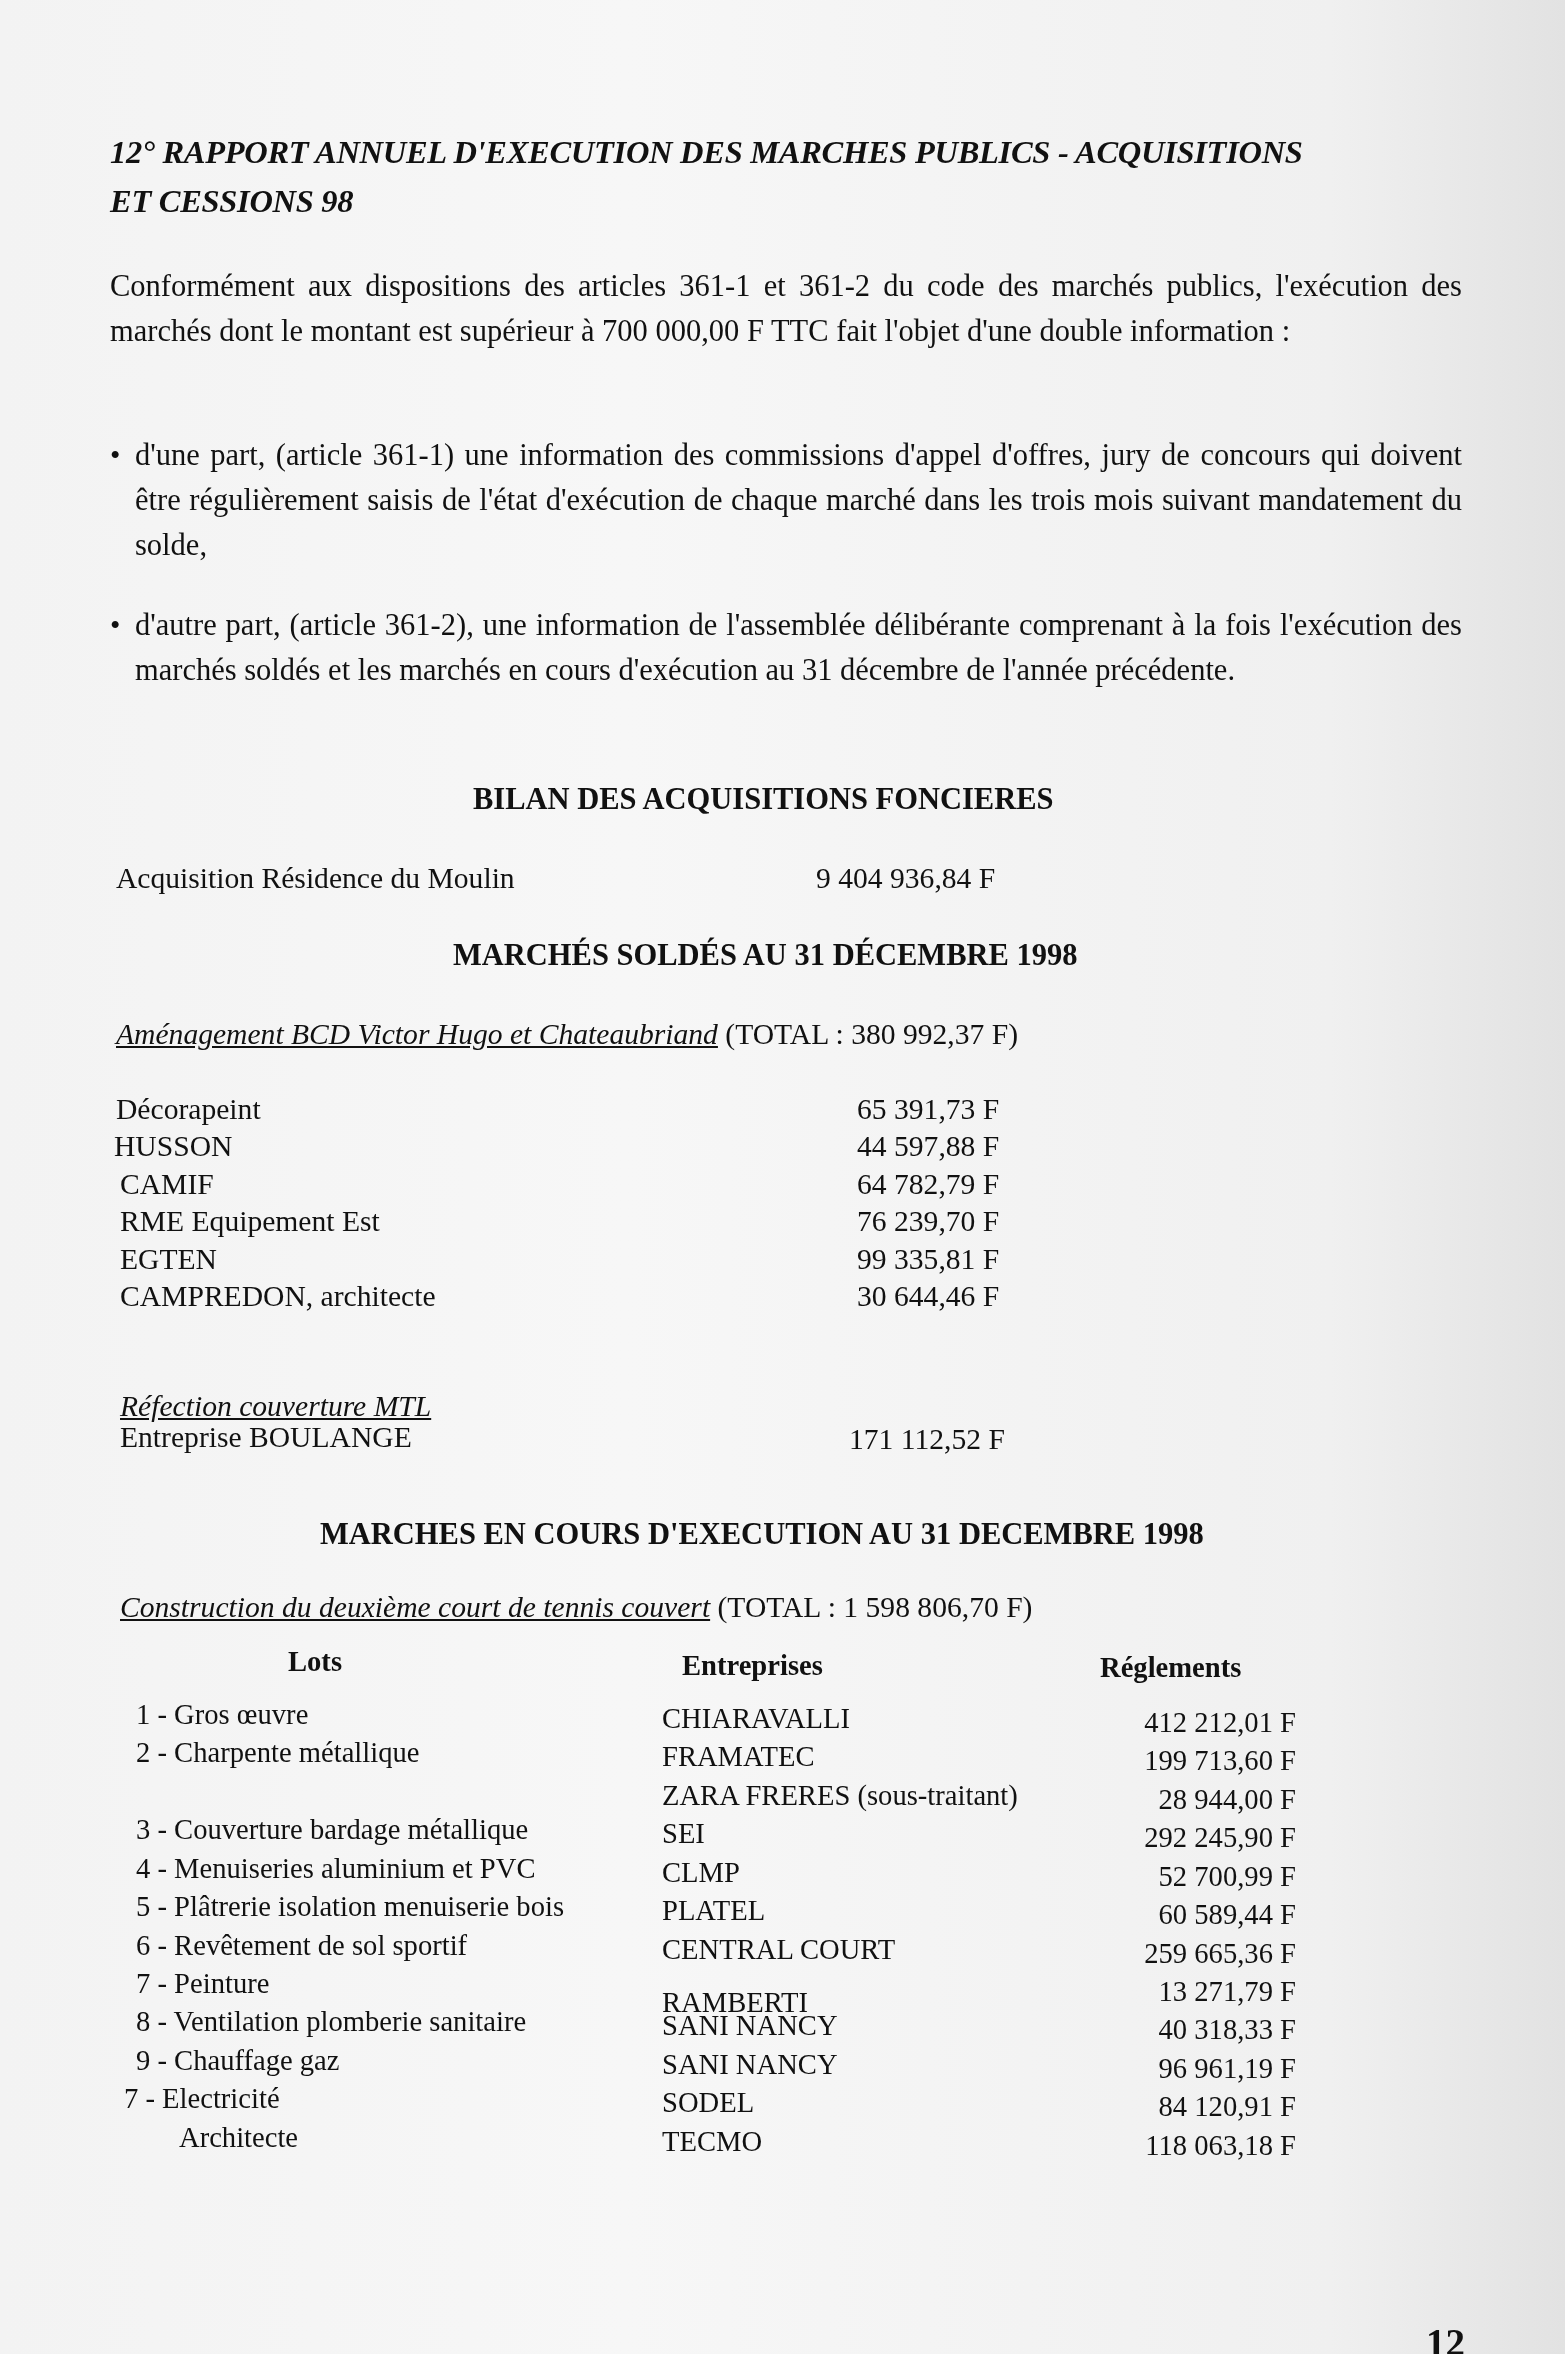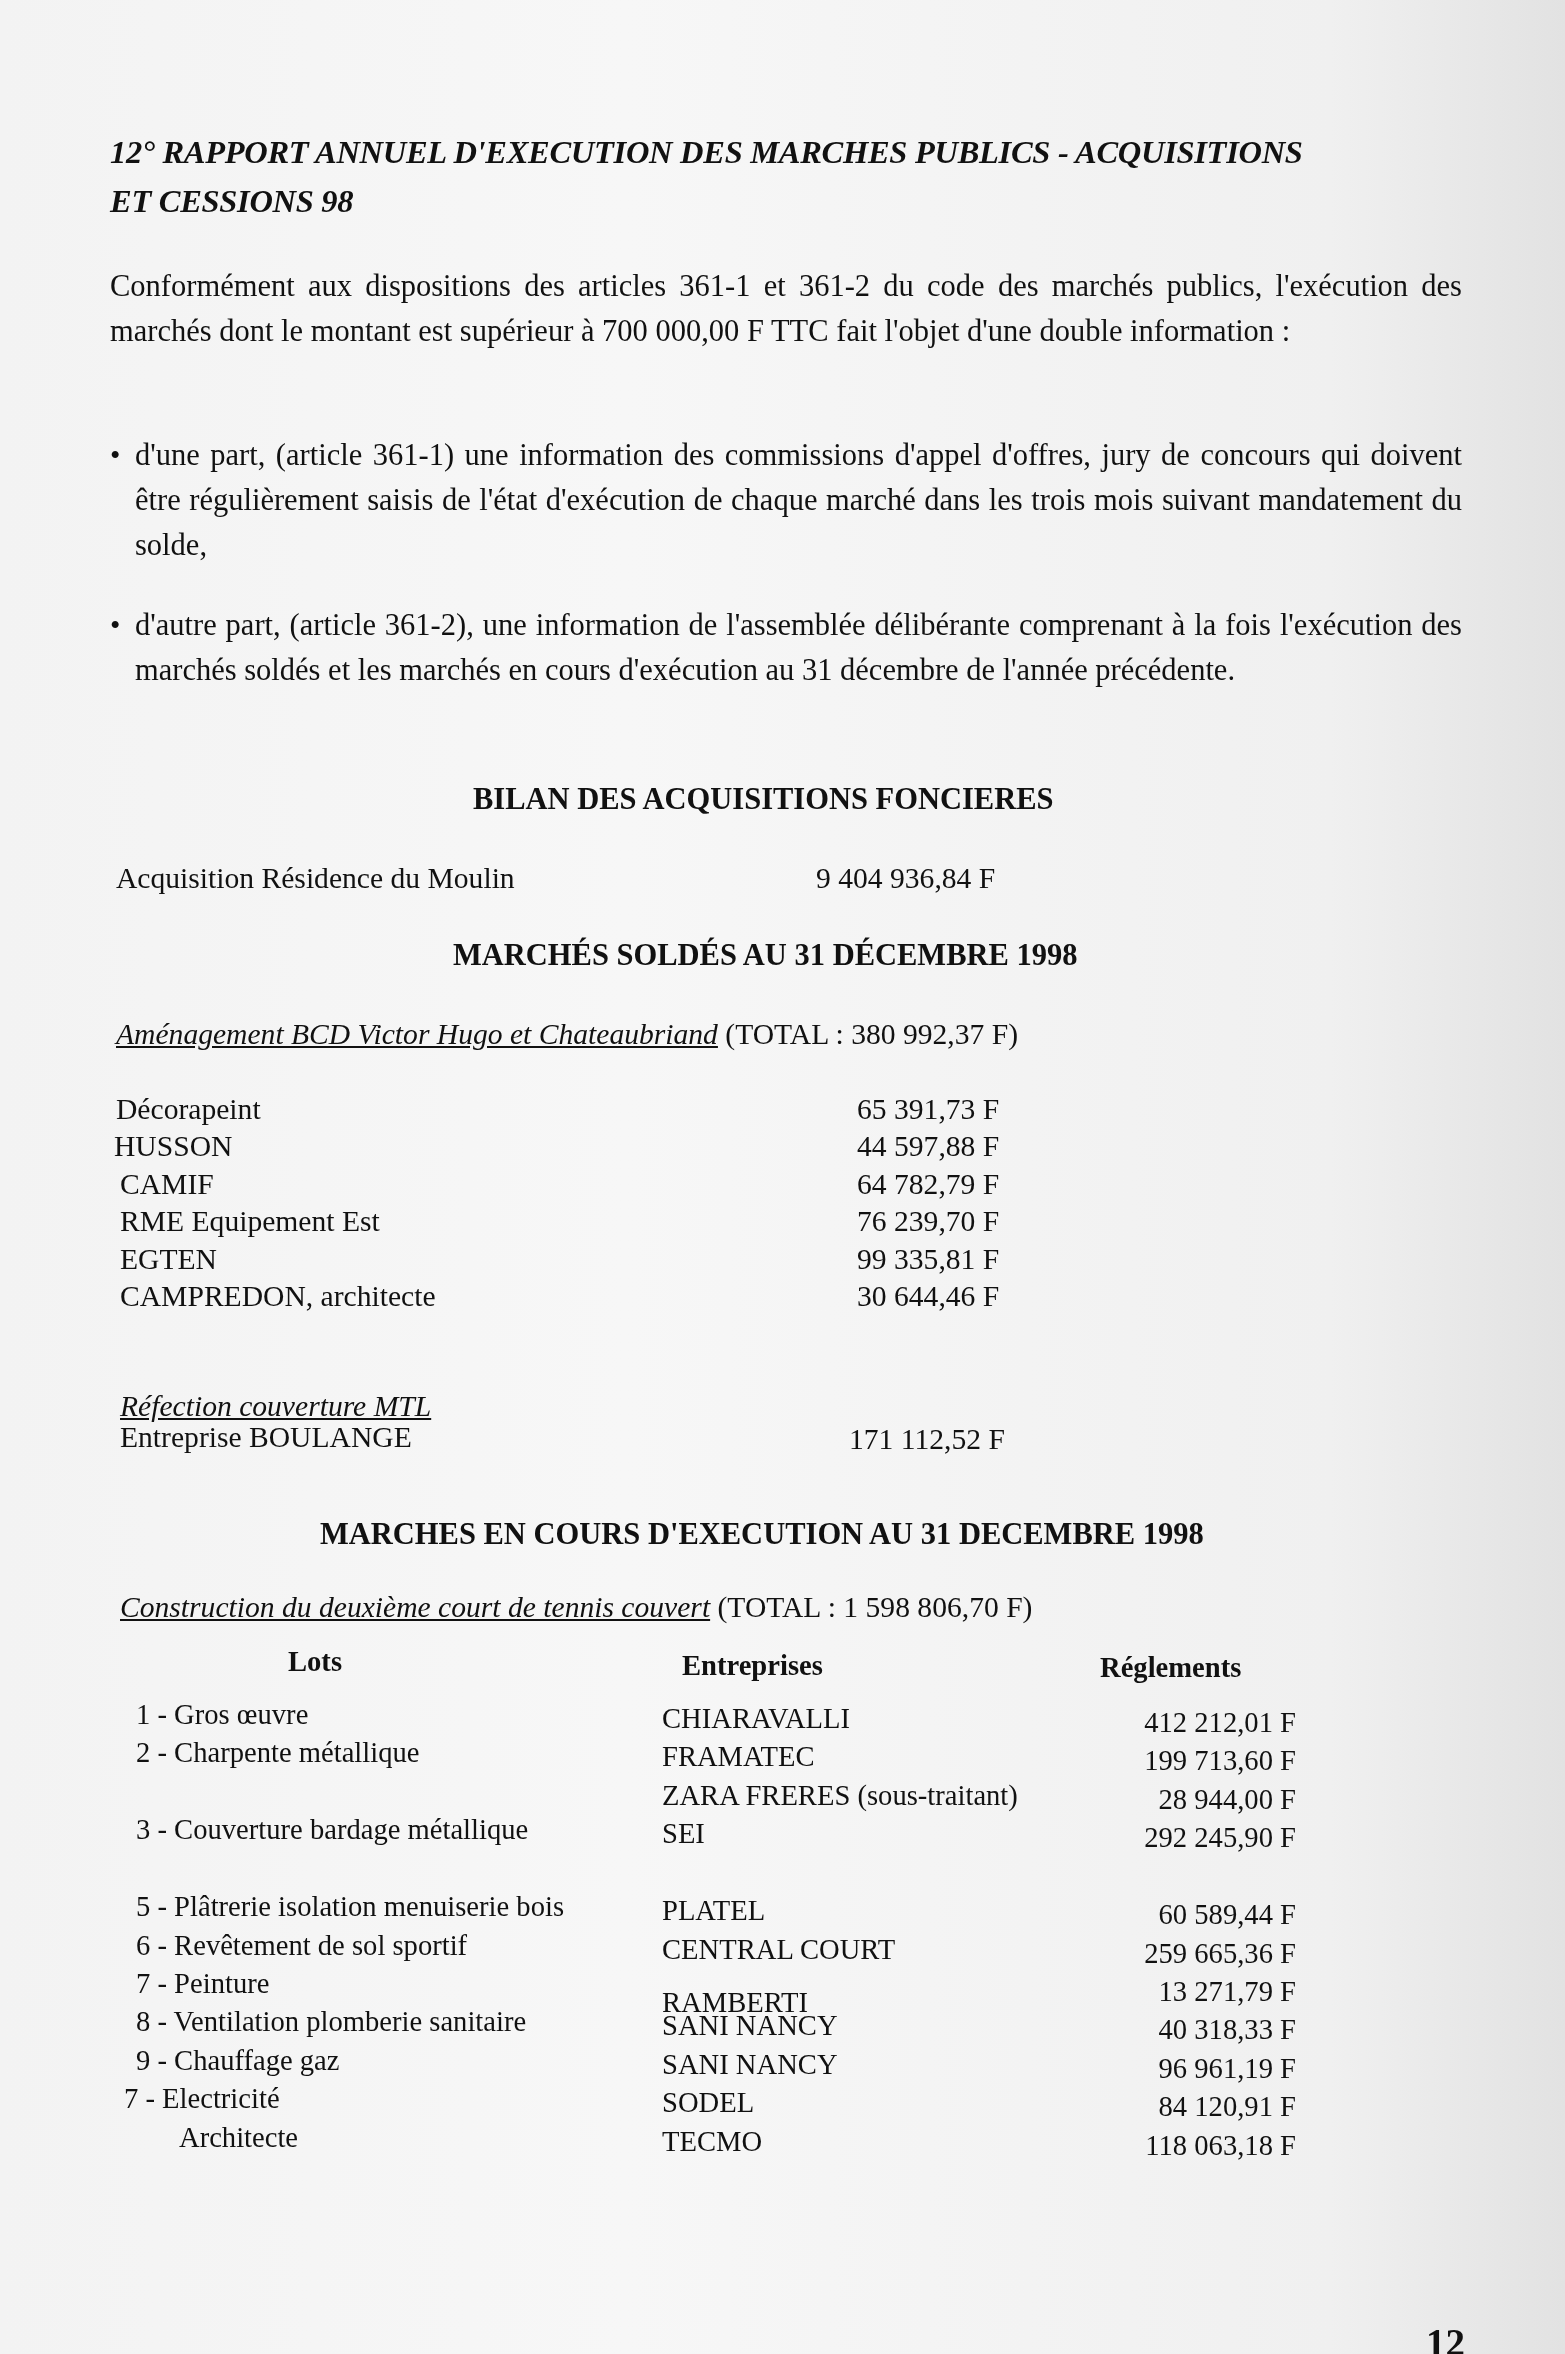--- a/index.html
+++ b/index.html
@@ -109,20 +109,25 @@
   <div class="tbl-row" style="top:77px;">
     <span class="lot"></span>
     <span class="ent" style="top:3.9px;">ZARA FRERES (sous-traitant)</span>
     <span class="amt" style="top:7.9px;margin-left:28px;">28 944,00 F</span>
   </div>
   <div class="tbl-row" style="top:115px;">
     <span class="lot">3 - Couverture bardage métallique</span>
     <span class="ent" style="top:3.9px;">SEI</span>
     <span class="amt" style="top:7.9px;">292 245,90 F</span>
   </div>
+  <div class="tbl-row" style="top:154px;">
+    <span class="lot">4 - Menuiseries aluminium et PVC</span>
+    <span class="ent" style="top:3.9px;">CLMP</span>
+    <span class="amt" style="top:7.9px;">52 700,99 F</span>
+  </div>
   <div class="tbl-row" style="top:192px;">
     <span class="lot">5 - Plâtrerie isolation menuiserie bois</span>
     <span class="ent" style="top:3.9px;">PLATEL</span>
     <span class="amt" style="top:7.9px;">60 589,44 F</span>
   </div>
   <div class="tbl-row" style="top:231px;">
     <span class="lot">6 - Revêtement de sol sportif</span>
     <span class="ent" style="top:3.9px;">CENTRAL COURT</span>
     <span class="amt" style="top:7.9px;">259 665,36 F</span>
   </div>

